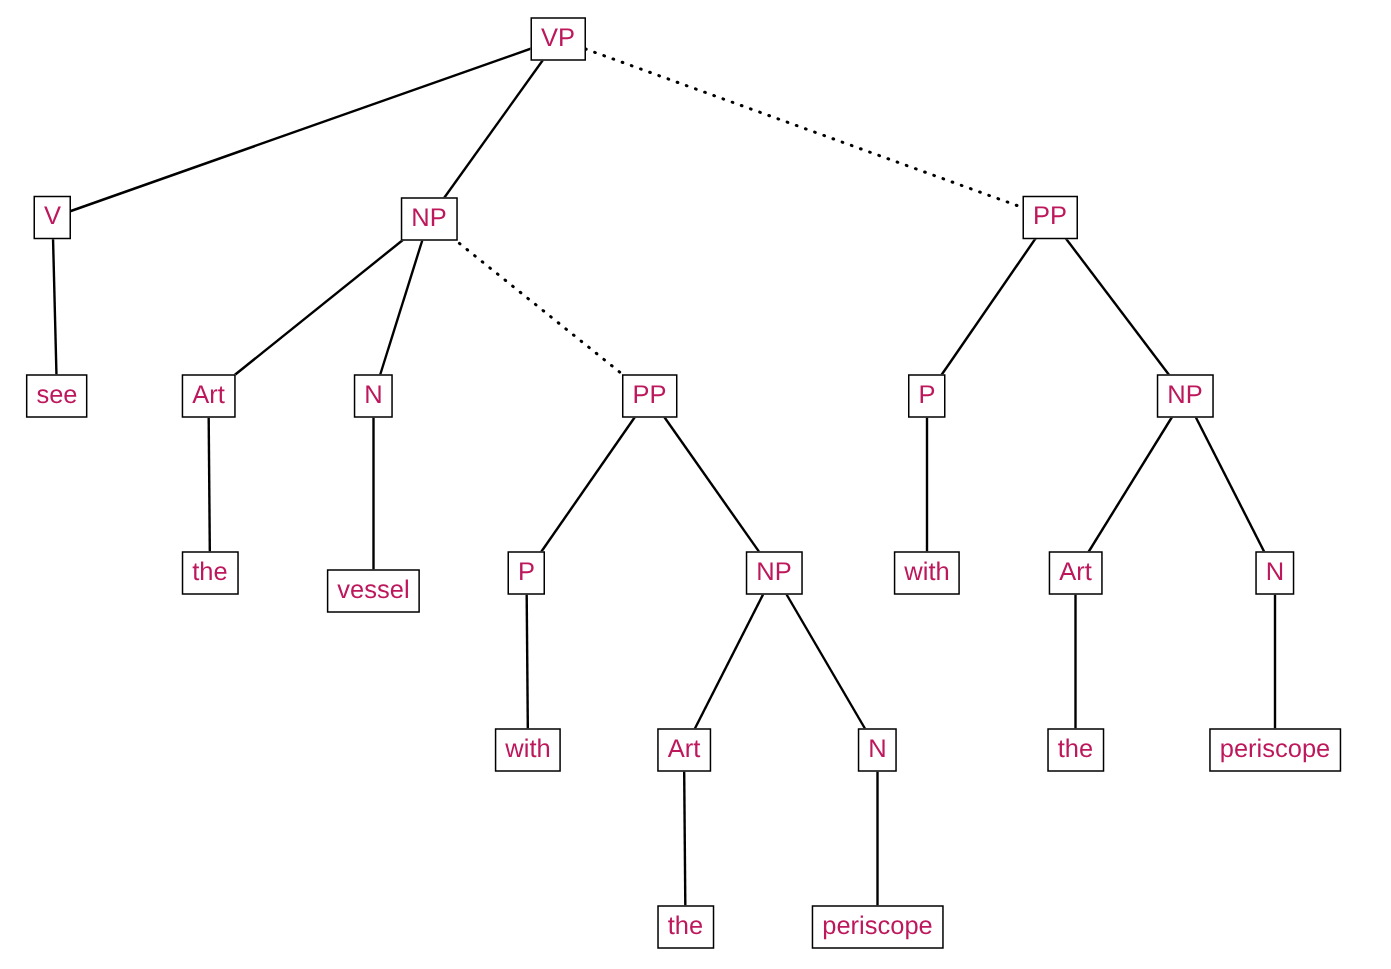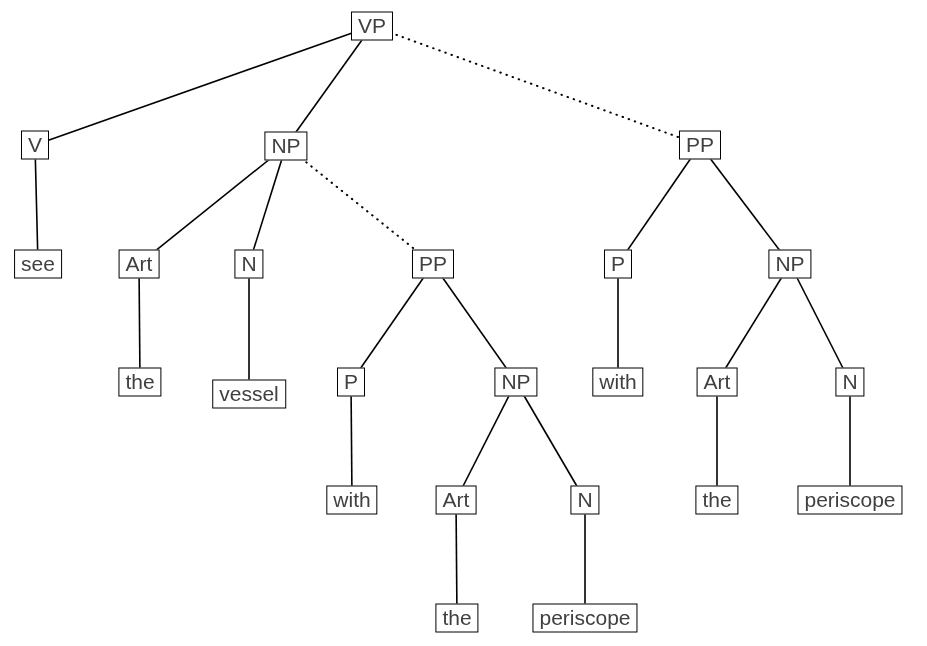--- a/index.html
+++ b/index.html
@@ -22,23 +22,23 @@
     width: 927px;
     height: 646px;
     display: block;
   }
   .node {
     position: absolute;
     transform: translate(-50%, -50%);
     background: #ffffff;
     border: 1.6px solid #000000;
     padding: 1px 6px 2px 6px;
-    font-size: 21px;
+    font-size: 17px;
     line-height: 24px;
-    color: #404040;
+    color: #be185d;
     white-space: nowrap;
     text-align: center;
   }
   .node.terminal {
   }
 </style>
 </head>
 <body>
 
 <div id="canvas">

